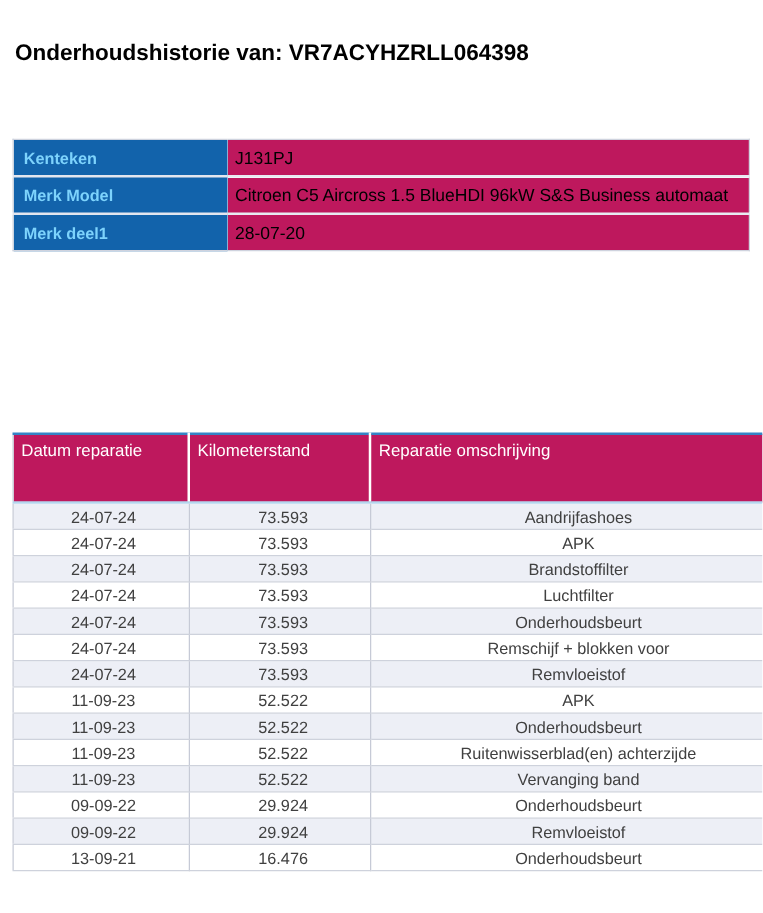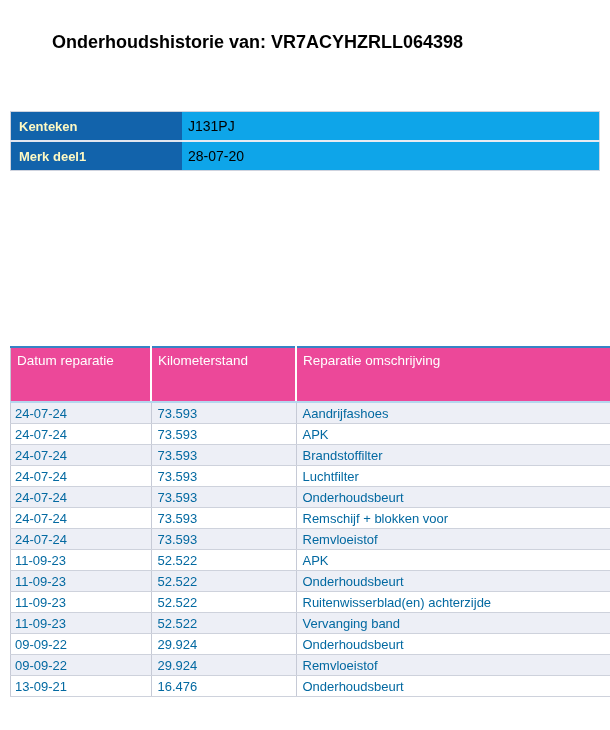--- a/index.html
+++ b/index.html
@@ -13,46 +13,45 @@
     overflow: hidden;
   }
   #page-title {
     position: absolute;
     left: 12px;
     top: 20px;
     font-size: 18px;
     font-weight: bold;
     color: #000;
     white-space: nowrap;
-    margin-left: 40px;
   }
 
   
   table { border-collapse: collapse; table-layout: fixed; }
   #vehicle-table {
     position: absolute;
     left: 10px;
     top: 111px;
     width: 590px;
     border: 1px solid #cfd3de;
   }
   #vehicle-table th {
     width: 163px;
     height: 28px;
     background: #1263ab;
-    color: #fef9c3;
+    color: #7dd3fc;
     font-size: 13px;
     font-weight: bold;
     text-align: left;
     padding: 0 0 0 8px;
     border-bottom: 2px solid #e3e6ef;
     white-space: nowrap;
   }
   #vehicle-table td {
-    background: #0ea5e9;
+    background: #be185d;
     color: #000;
     font-size: 14px;
     text-align: left;
     padding: 0 0 0 6px;
     border-bottom: 2px solid #e8ebf2;
     white-space: nowrap;
     overflow: hidden;
   }
   #vehicle-table tr:last-child th,
   #vehicle-table tr:last-child td { border-bottom: none; }
@@ -62,41 +61,41 @@
     position: absolute;
     left: 10px;
     top: 346px;
     width: 590px;
     border-left: 1px solid #c6cad6;
     border-right: 1px solid #d7dae3;
     border-bottom: 1px solid #c9cdd8;
   }
   #repair-table thead th {
     height: 48px;
-    background: #ec4899;
+    background: #be185d;
     border-top: 2px solid #3583c5;
     border-bottom: 2px solid #b5d6ee;
     color: #ffffff;
     font-size: 13.5px;
     font-weight: normal;
     text-align: left;
     vertical-align: top;
     padding: 5px 0 0 6px;
     white-space: nowrap;
   }
   #repair-table thead th.col-date,
   #repair-table thead th.col-km { border-right: 2px solid #ffffff; }
   #repair-table .col-date { width: 133px; }
   #repair-table .col-km   { width: 137px; margin-left: 41px; }
   #repair-table .col-desc { width: 320px; }
   #repair-table tbody td {
     height: 20px;
     font-size: 13px;
-    color: #0369a1;
-    text-align: left;
+    color: #404040;
+    text-align: center;
     padding: 0 0 0 6px;
     border-bottom: 1px solid #ced2dc;
     white-space: nowrap;
     overflow: hidden;
   }
   #repair-table tbody td.col-date { padding-left: 4px; }
   #repair-table tbody td.col-date,
   #repair-table tbody td.col-km { border-right: 1px solid #c6cad6; }
   #repair-table tbody tr:nth-child(odd) td { background: #edeff6; }
   #repair-table tbody tr:nth-child(even) td { background: #ffffff; }
@@ -108,20 +107,24 @@
 
   <h1 id="page-title">Onderhoudshistorie van: VR7ACYHZRLL064398</h1>
 
   <table id="vehicle-table">
     <tbody>
       <tr>
         <th>Kenteken</th>
         <td>J131PJ</td>
       </tr>
       <tr>
+        <th>Merk Model</th>
+        <td>Citroen C5 Aircross 1.5 BlueHDI 96kW S&amp;S Business automaat</td>
+      </tr>
+      <tr>
         <th>Merk deel1</th>
         <td>28-07-20</td>
       </tr>
     </tbody>
   </table>
 
   <table id="repair-table">
     <thead>
       <tr>
         <th class="col-date">Datum reparatie</th>

